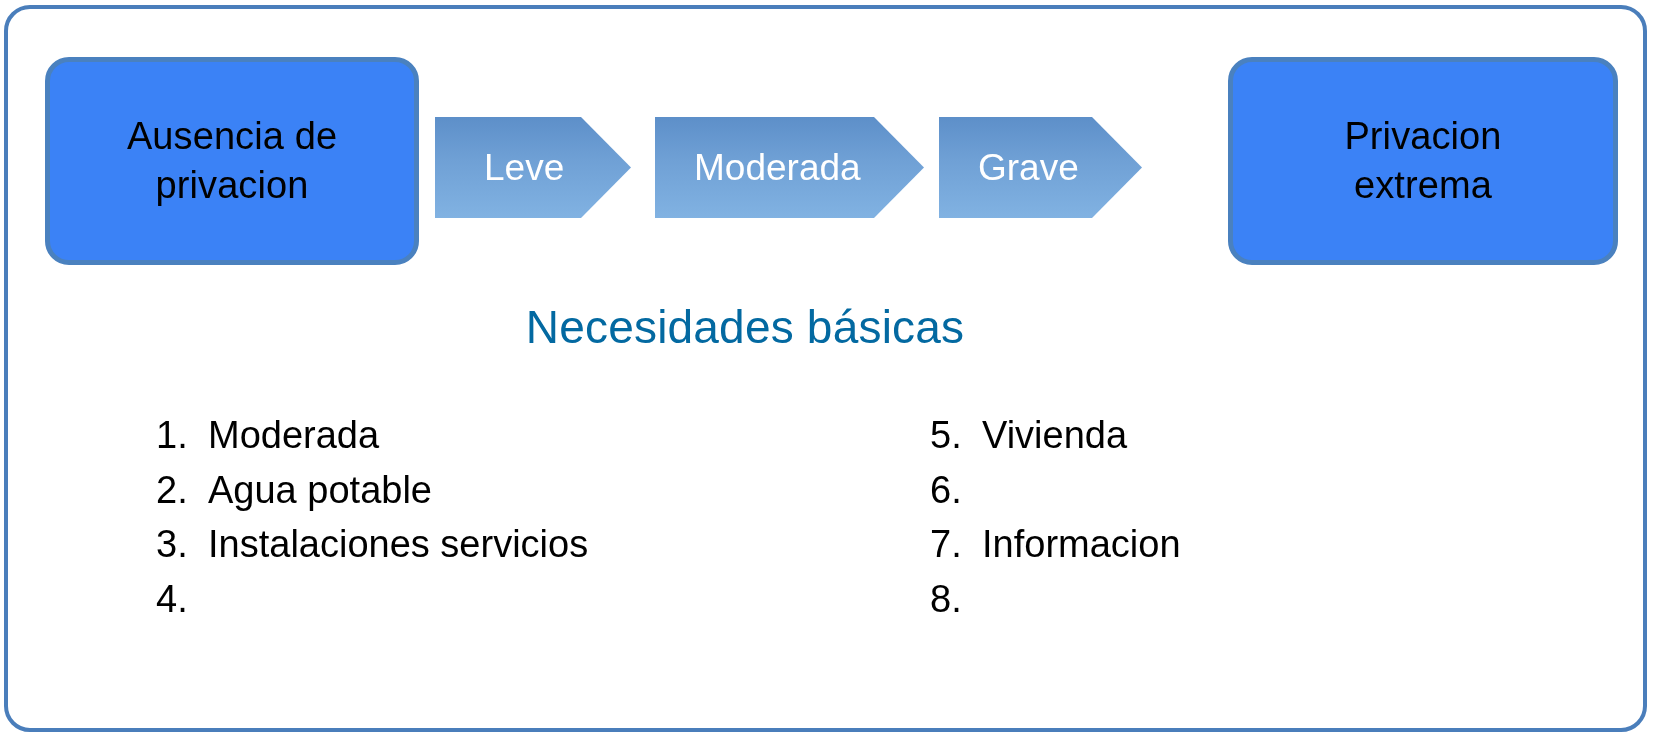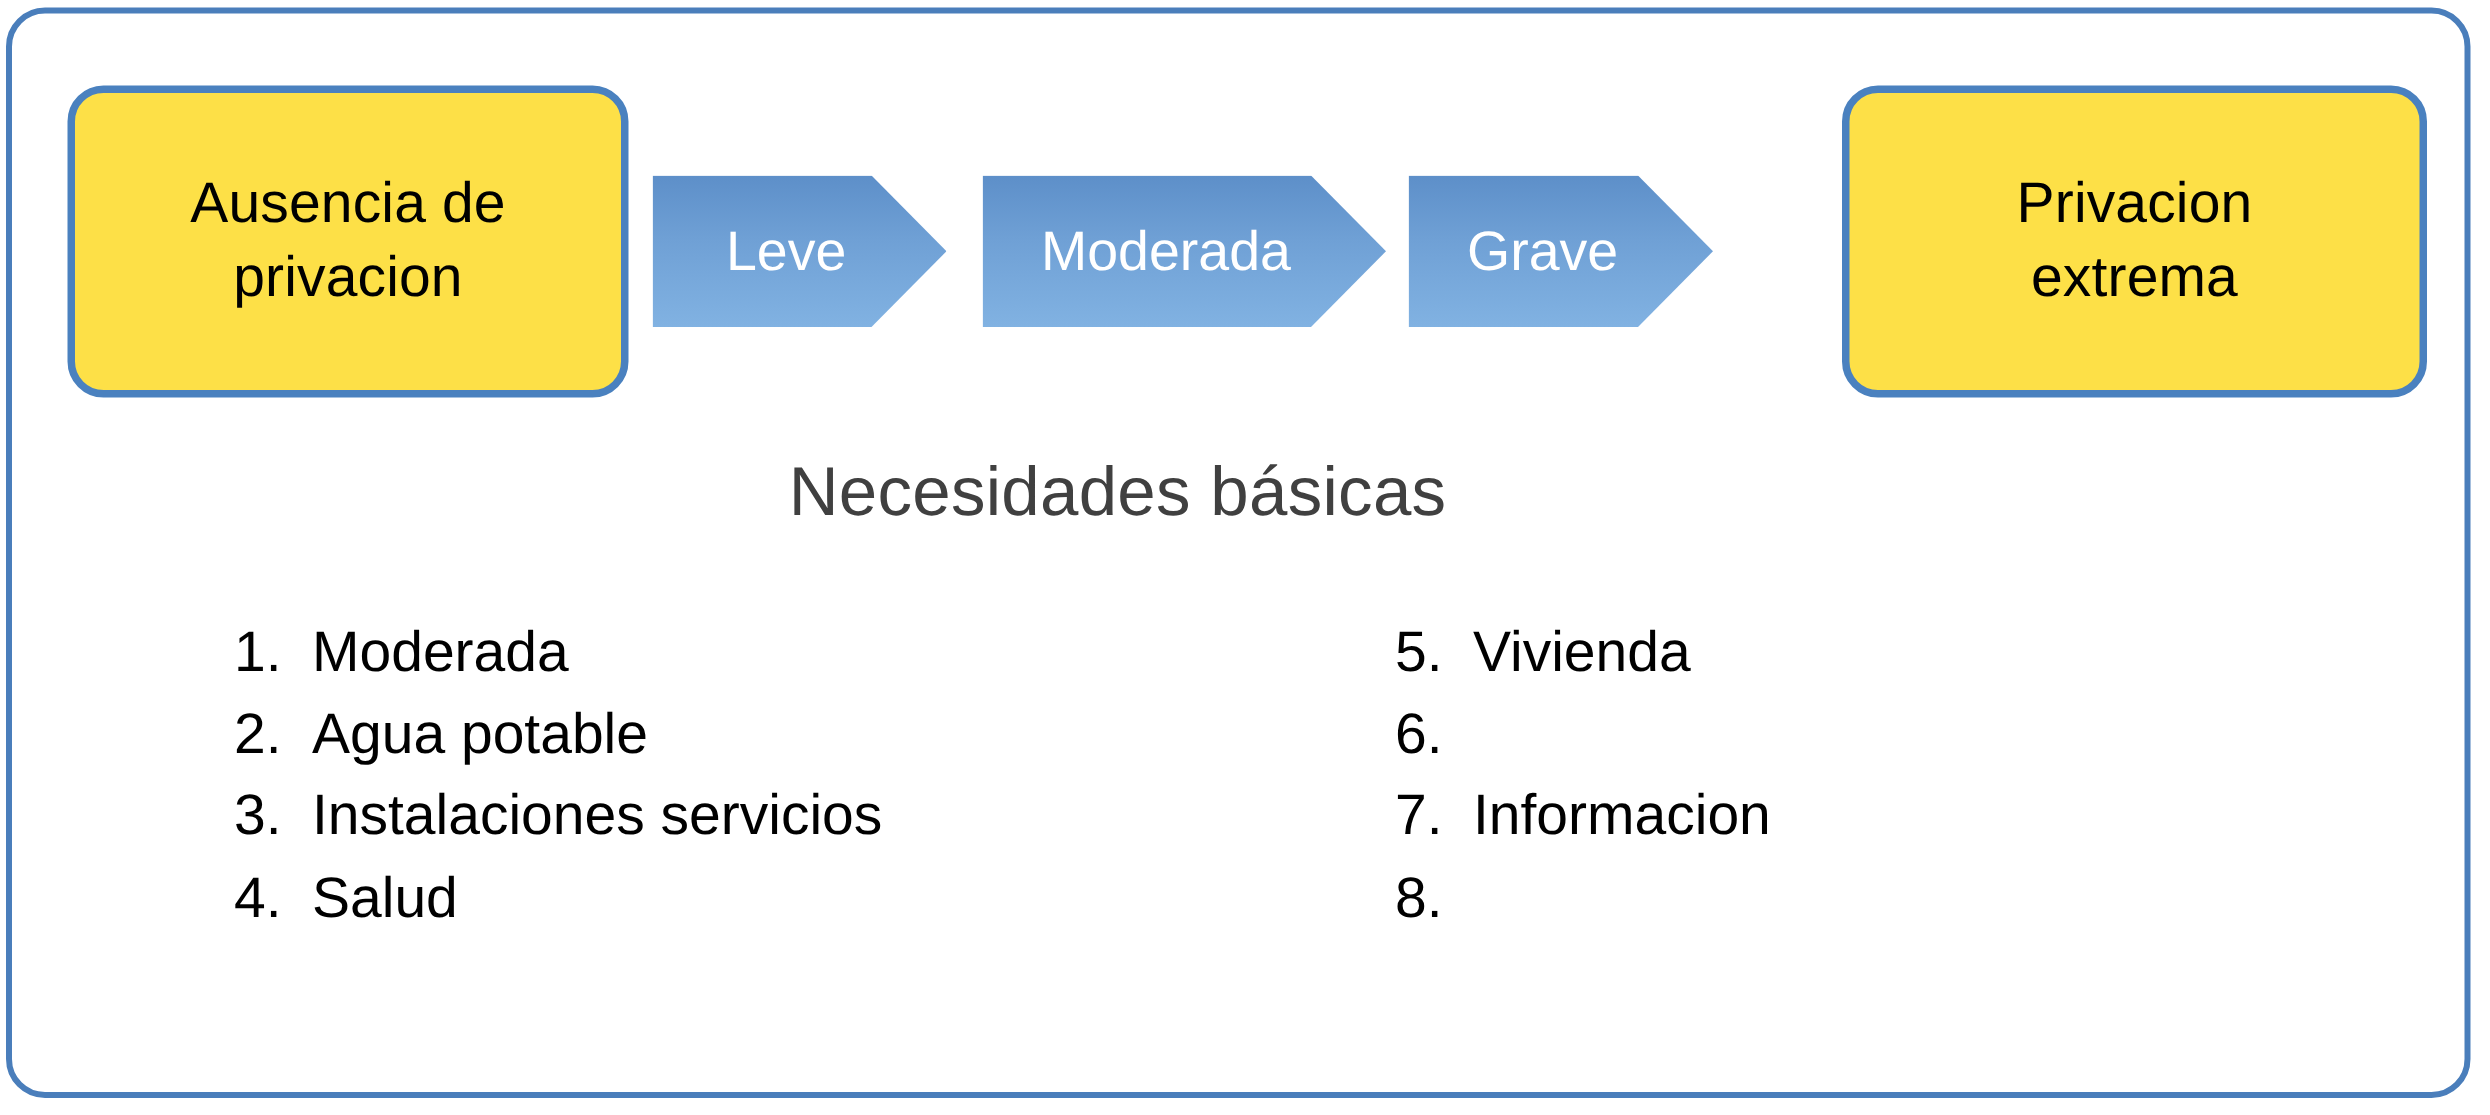--- a/index.html
+++ b/index.html
@@ -30,21 +30,21 @@
     box-sizing: border-box;
     background: #ffffff;
   }
 
   
   .endpoint-box {
     position: absolute;
     border: 5px solid #4a81bf;
     border-radius: 24px;
     box-sizing: border-box;
-    background: #fde047;
+    background: #3b82f6;
     display: flex;
     align-items: center;
     justify-content: center;
     text-align: center;
     color: #000000;
     font-size: 38px;
     line-height: 1.28;
     letter-spacing: 0.1px;
   }
   .endpoint-left {
@@ -104,21 +104,21 @@
   }
 
   
   .section-title {
     position: absolute;
     left: 0;
     top: 300px;
     width: 1490px;
     text-align: center;
     font-size: 46px;
-    color: #404040;
+    color: #0369a1;
     letter-spacing: 0.2px;
   }
 
   
   .needs-columns {
     position: absolute;
     left: 0;
     top: 408px;
     width: 1660px;
   }
@@ -185,21 +185,20 @@
       <div class="need-item">
         <span class="need-num">2.</span>
         <span class="need-text">Agua potable</span>
       </div>
       <div class="need-item">
         <span class="need-num">3.</span>
         <span class="need-text">Instalaciones servicios</span>
       </div>
       <div class="need-item">
         <span class="need-num">4.</span>
-        <span class="need-text">Salud</span>
       </div>
     </div>
 
     <div class="needs-col needs-col-right">
       <div class="need-item">
         <span class="need-num">5.</span>
         <span class="need-text">Vivienda</span>
       </div>
       <div class="need-item">
         <span class="need-num">6.</span>

